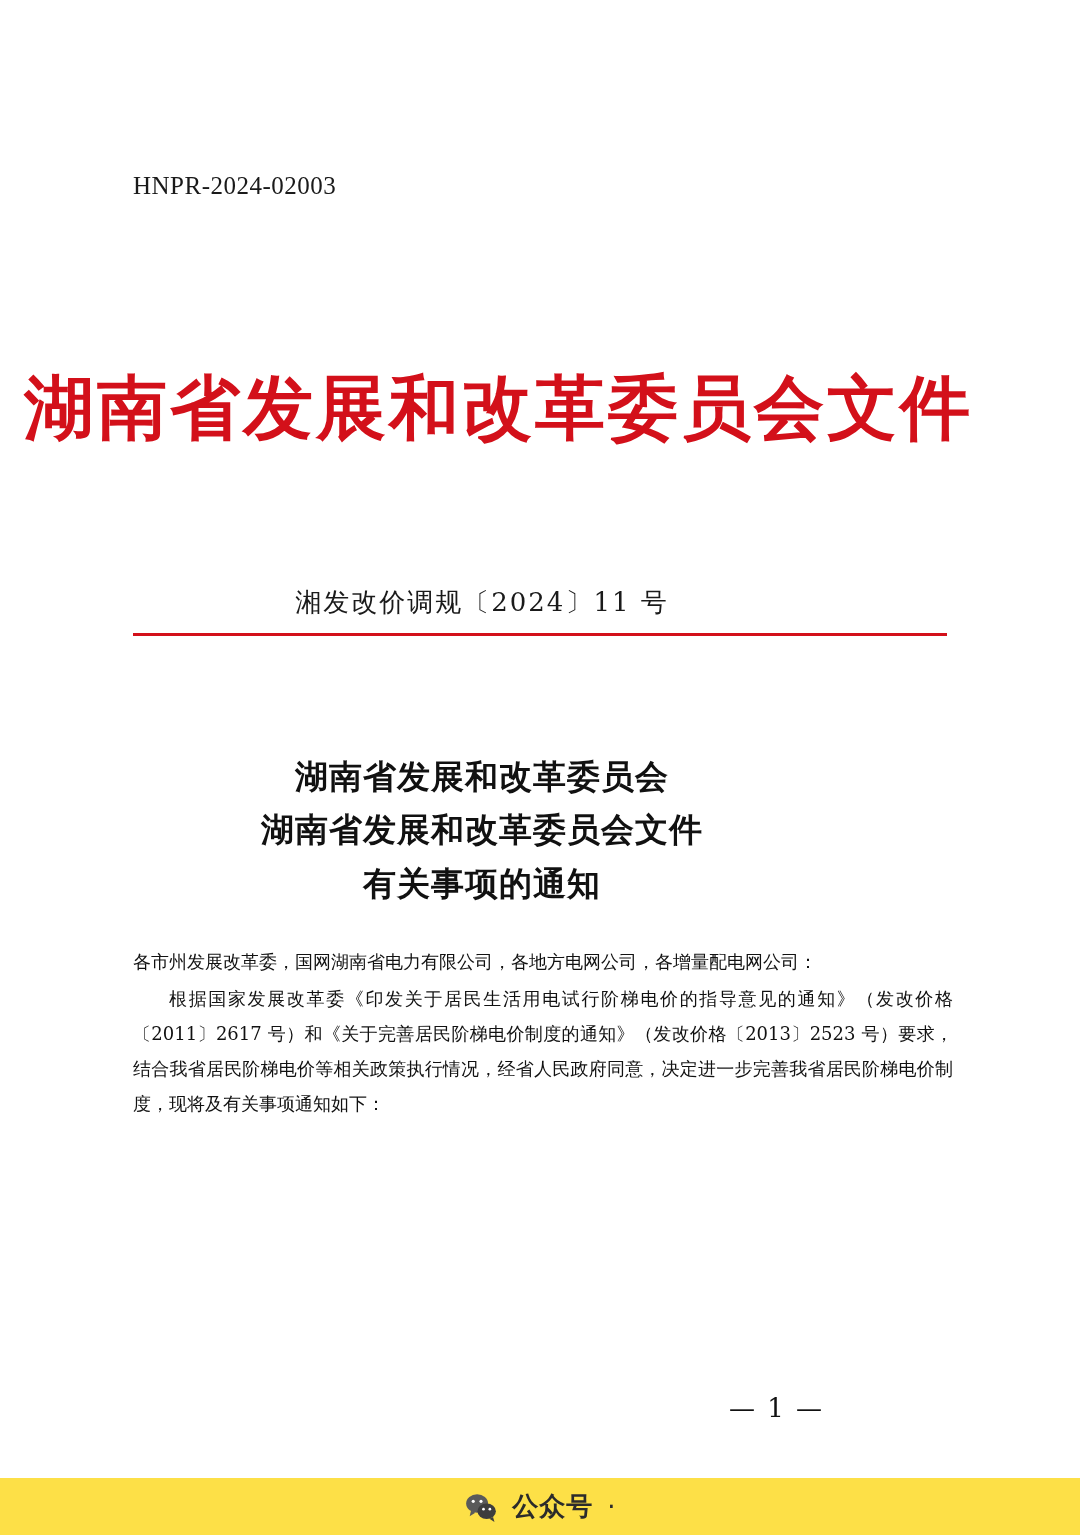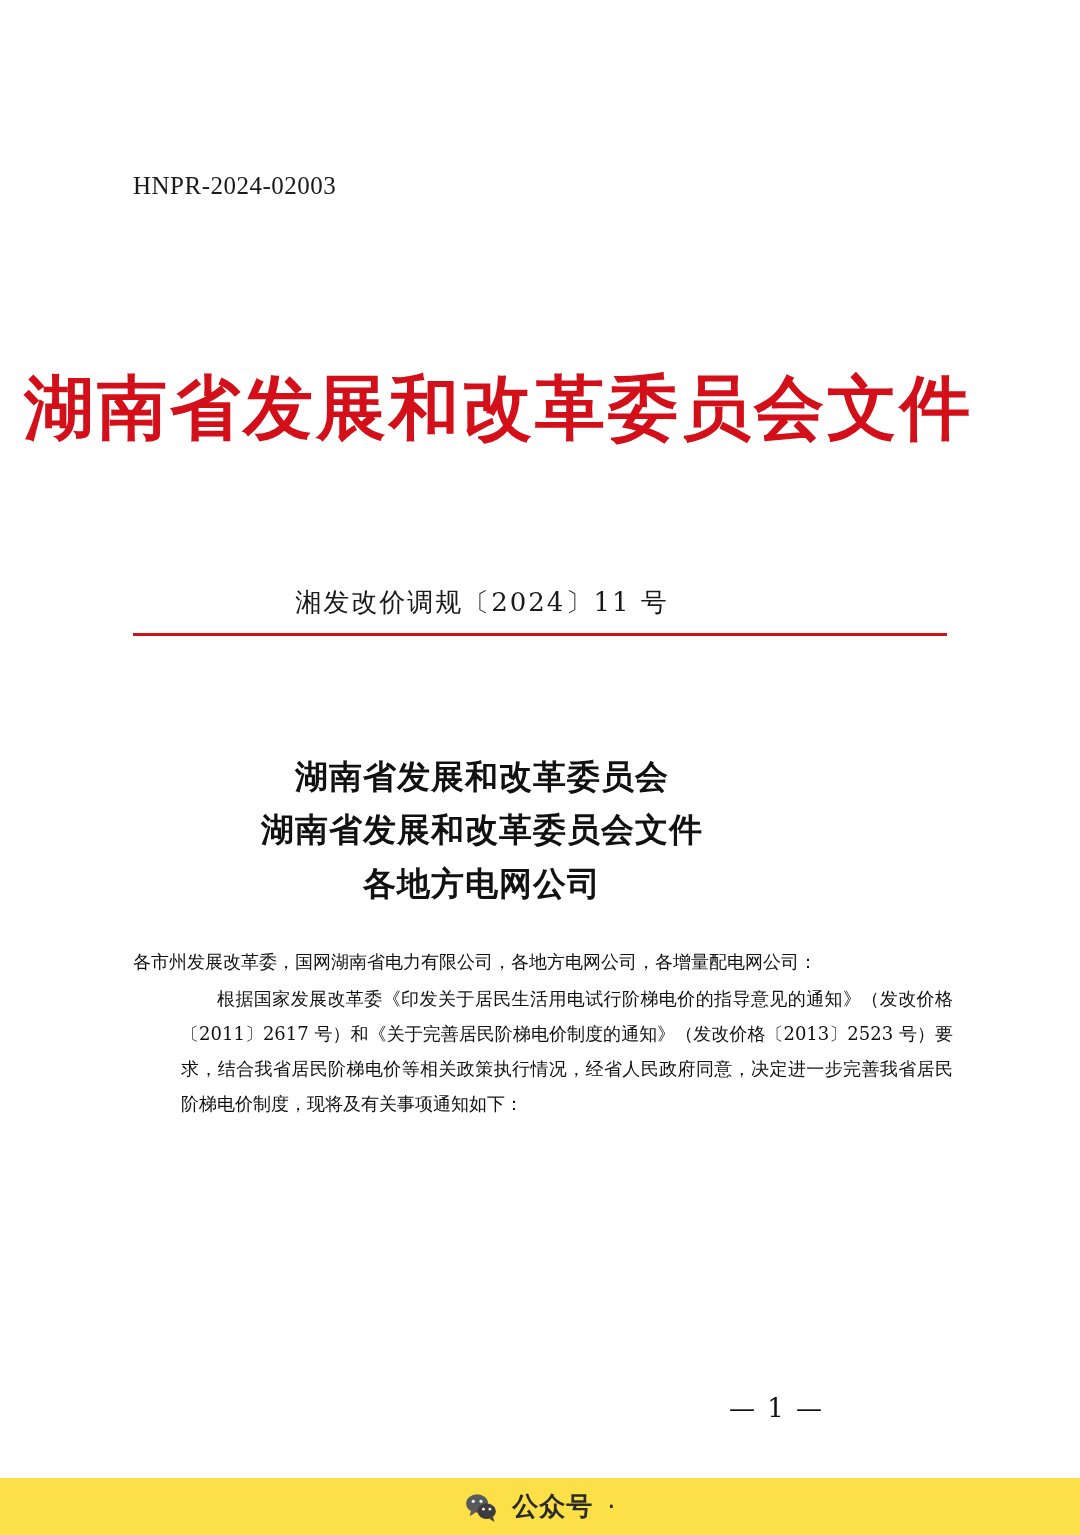--- a/index.html
+++ b/index.html
@@ -89,21 +89,20 @@
     line-height: 1.95;
     color: #111111;
     text-align: justify;
     text-justify: inter-ideograph;
   }
   .body-text p {
     margin: 0 0 2px 0;
   }
   .body-text p.indent {
     text-indent: 2em;
-    margin-left: 48px;
   }
   .page-number {
     position: absolute;
     left: 0;
     right: 0;
     top: 1393px;
     text-align: right;
     padding-right: 140px;
     font-size: 26px;
     color: #111111;
@@ -153,21 +152,21 @@
 
   <div class="masthead">湖南省发展和改革委员会文件</div>
 
   <div class="issue-number">湘发改价调规〔2024〕11 号</div>
 
   <div class="red-rule"></div>
 
   <div class="title-block">
     <div>湖南省发展和改革委员会</div>
     <div>湖南省发展和改革委员会文件</div>
-    <div>各地方电网公司</div>
+    <div>有关事项的通知</div>
   </div>
 
   <div class="body-text">
     <p>各市州发展改革委，国网湖南省电力有限公司，各地方电网公司，各增量配电网公司：</p>
     <p class="indent">根据国家发展改革委《印发关于居民生活用电试行阶梯电价的指导意见的通知》（发改价格〔2011〕2617 号）和《关于完善居民阶梯电价制度的通知》（发改价格〔2013〕2523 号）要求，结合我省居民阶梯电价等相关政策执行情况，经省人民政府同意，决定进一步完善我省居民阶梯电价制度，现将及有关事项通知如下：</p>
   </div>
 
   <div class="page-number">— 1 —</div>
 
   <div class="footer-bar">

